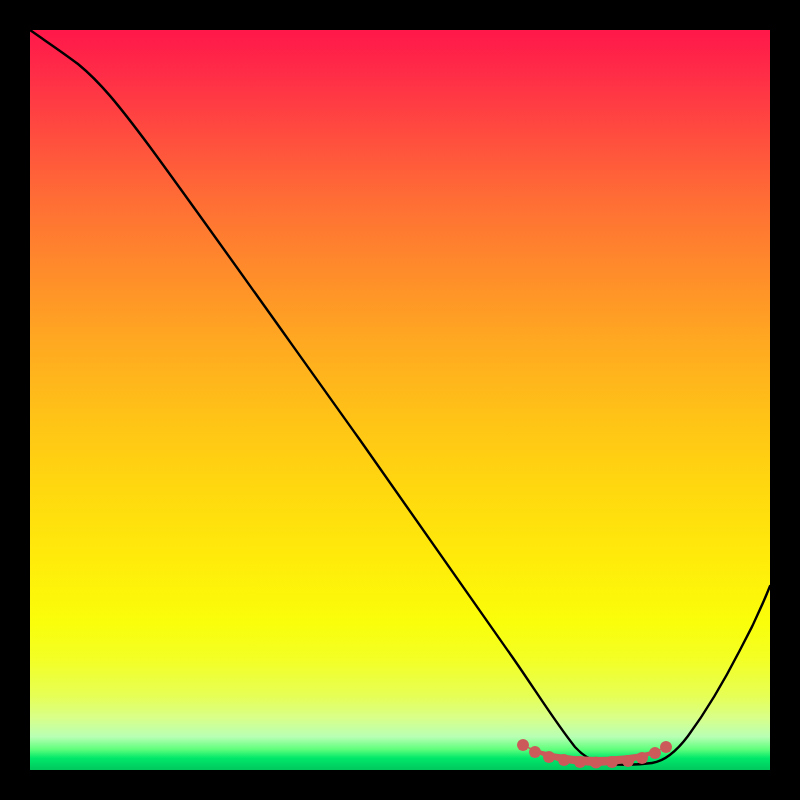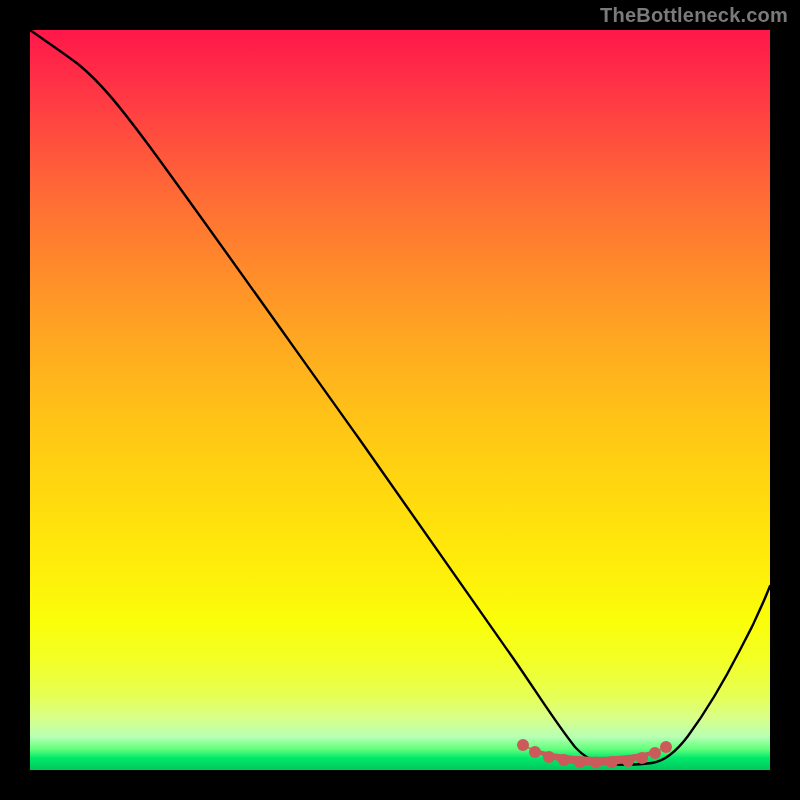--- a/index.html
+++ b/index.html
@@ -64,21 +64,20 @@
     width: 740px;
     height: 740px;
     overflow: visible;
   }
 </style>
 </head>
 <body>
 
 <div class="container">
 
-  <div class="watermark">TheBottleneck.com</div>
 
   <div class="plot-area">
     <div class="gradient"></div>
 
     <svg class="overlay" viewBox="0 0 740 740" preserveAspectRatio="none">
 
       <path fill="none" stroke="#000000" stroke-width="2.4" stroke-linecap="round" stroke-linejoin="round" d="M 0 0
                C 20 14, 35 24, 48 34
                C 70 52, 88 74, 120 117
                C 170 185, 240 284, 330 410

